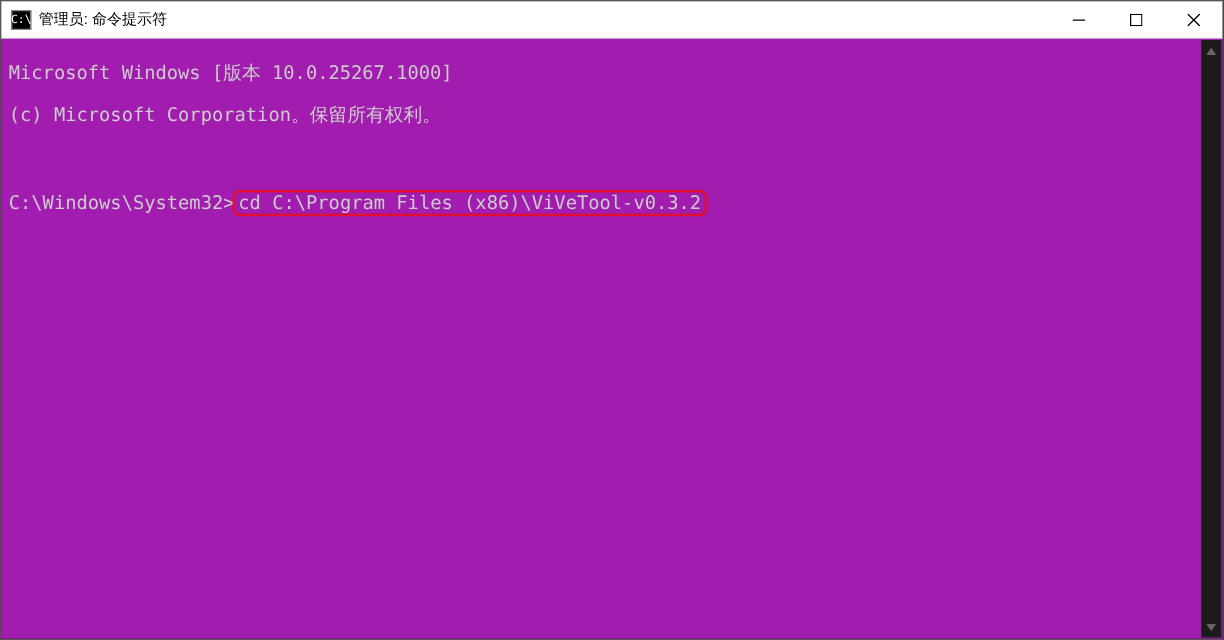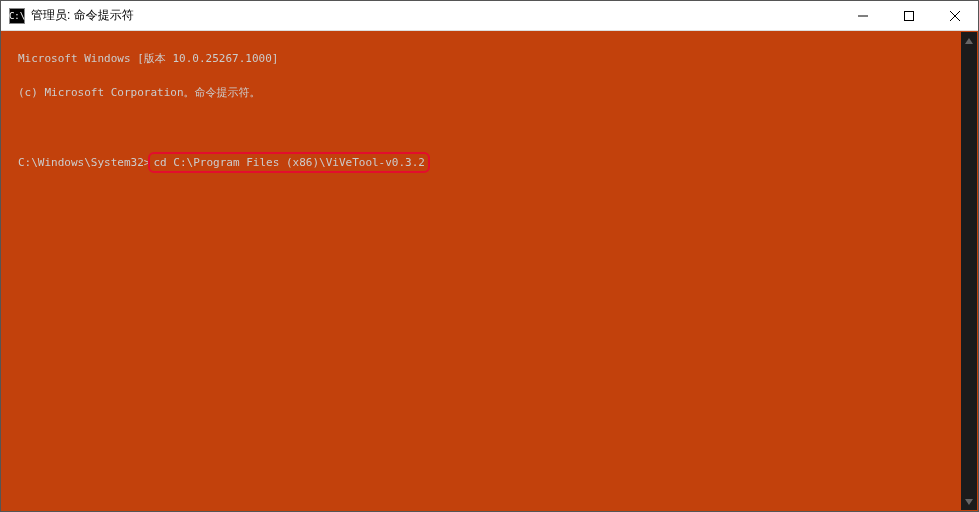--- a/index.html
+++ b/index.html
@@ -34,24 +34,24 @@
   .title-controls { display: flex; height: 100%; }
   .title-btn {
     width: 46px; height: 100%;
     display: flex; align-items: center; justify-content: center;
     cursor: pointer;
   }
   .title-btn svg { width: 10px; height: 10px; }
 
   .terminal {
     flex: 1;
-    background: #c2410c;
-    padding: 2px 4px 2px 17px;
+    background: #a21caf;
+    padding: 2px 4px 2px 6px;
     font-family: "Consolas","NSimSun","SimSun",monospace;
-    font-size: 11px;
+    font-size: 15px;
     line-height: 17px;
     color: #ccc;
     white-space: pre;
     overflow: hidden;
     position: relative;
   }
   .line { display: block; }
   .highlight-box {
     border: 2px solid #e30d2d;
     border-radius: 6px;
@@ -100,21 +100,21 @@
         <svg viewBox="0 0 10 10">
             <line x1="0" y1="0" x2="10" y2="10" stroke="#000" stroke-width="1"></line>
             <line x1="10" y1="0" x2="0" y2="10" stroke="#000" stroke-width="1"></line>
           </svg>
       </div>
     </div>
   </div>
 
   <div class="terminal">
 <span class="line">Microsoft Windows [版本 10.0.25267.1000]</span>
-<span class="line">(c) Microsoft Corporation。命令提示符。</span>
+<span class="line">(c) Microsoft Corporation。保留所有权利。</span>
 <span class="line"> </span>
 <span class="line"><span>C:\Windows\System32&gt;</span><span class="highlight-box">cd C:\Program Files (x86)\ViVeTool-v0.3.2</span></span>
 <span class="line"> </span>
   </div>
 
   <div class="scrollbar">
     <div class="sb-btn">
       <svg width="8" height="6" viewBox="0 0 8 6">
           <path d="M0 6 L4 0 L8 6 Z" fill="#666"></path>
         </svg>

